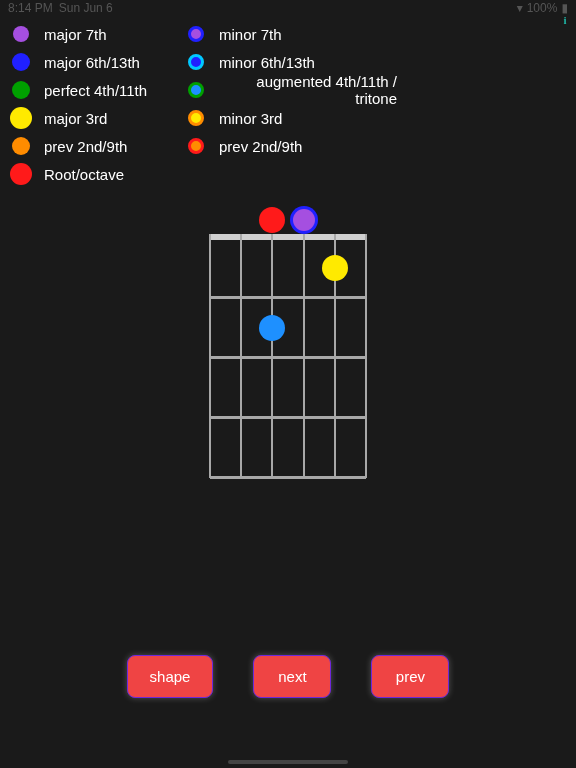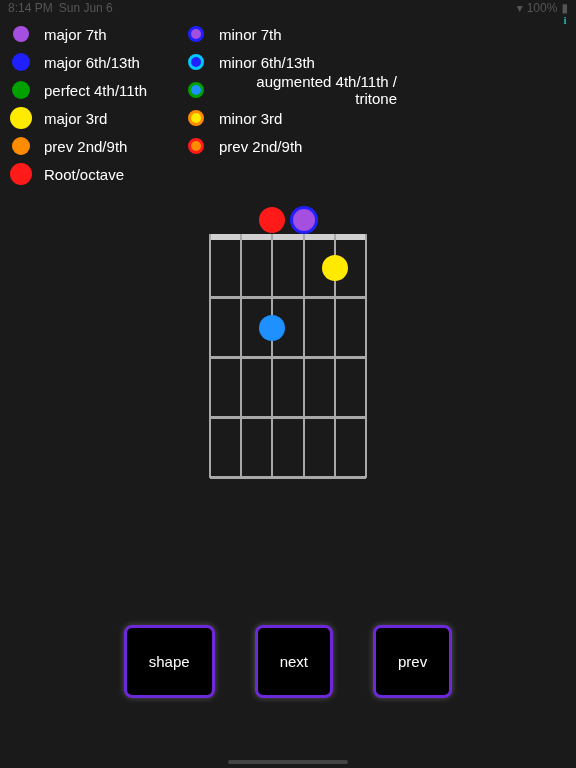--- a/index.html
+++ b/index.html
@@ -100,25 +100,25 @@
 
   .controls {
     position:absolute;
     bottom: 70px;
     width:100%;
     display:flex;
     justify-content:center;
     gap: 40px;
   }
   .btn {
-    background:#000000;
+    background:#ef4444;
     color:#fff;
-    border:3px solid #6d28d9;
+    border:1px solid #6d28d9;
     border-radius:8px;
-    padding: 25px 22px;
+    padding: 12px 22px;
     font-size:15px;
     box-shadow: 0 0 6px rgba(255,255,255,0.25);
     min-width:78px;
     text-align:center;
   }
   .home-ind {
     position:absolute;
     bottom:4px;
     left:50%;
     transform:translateX(-50%);

